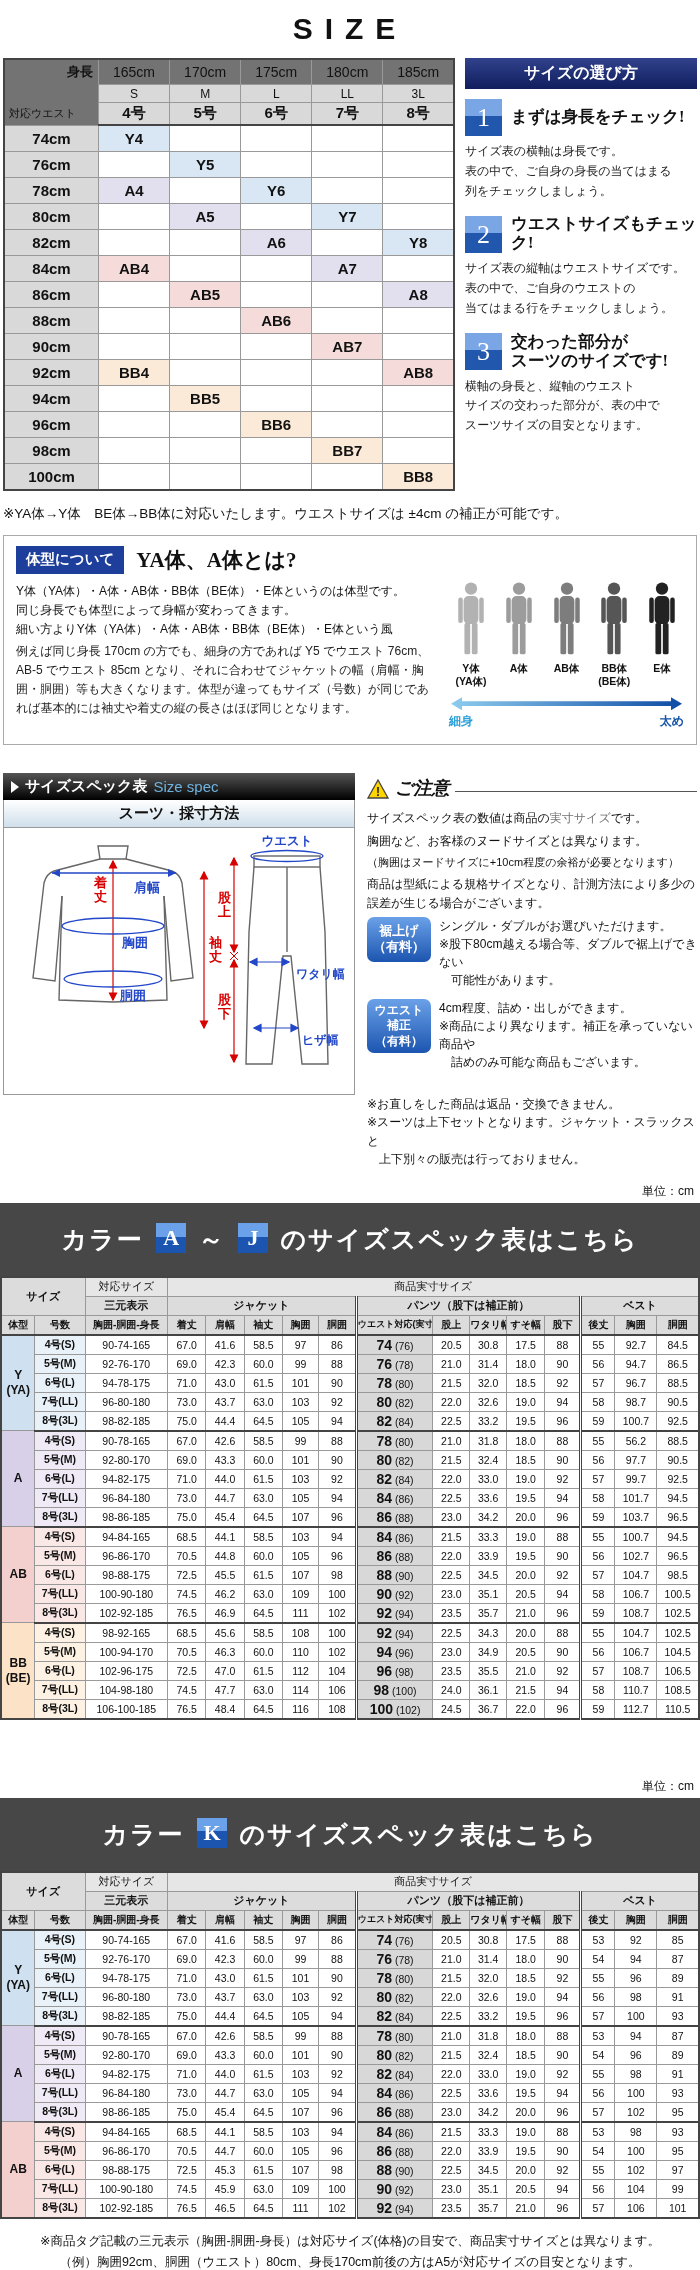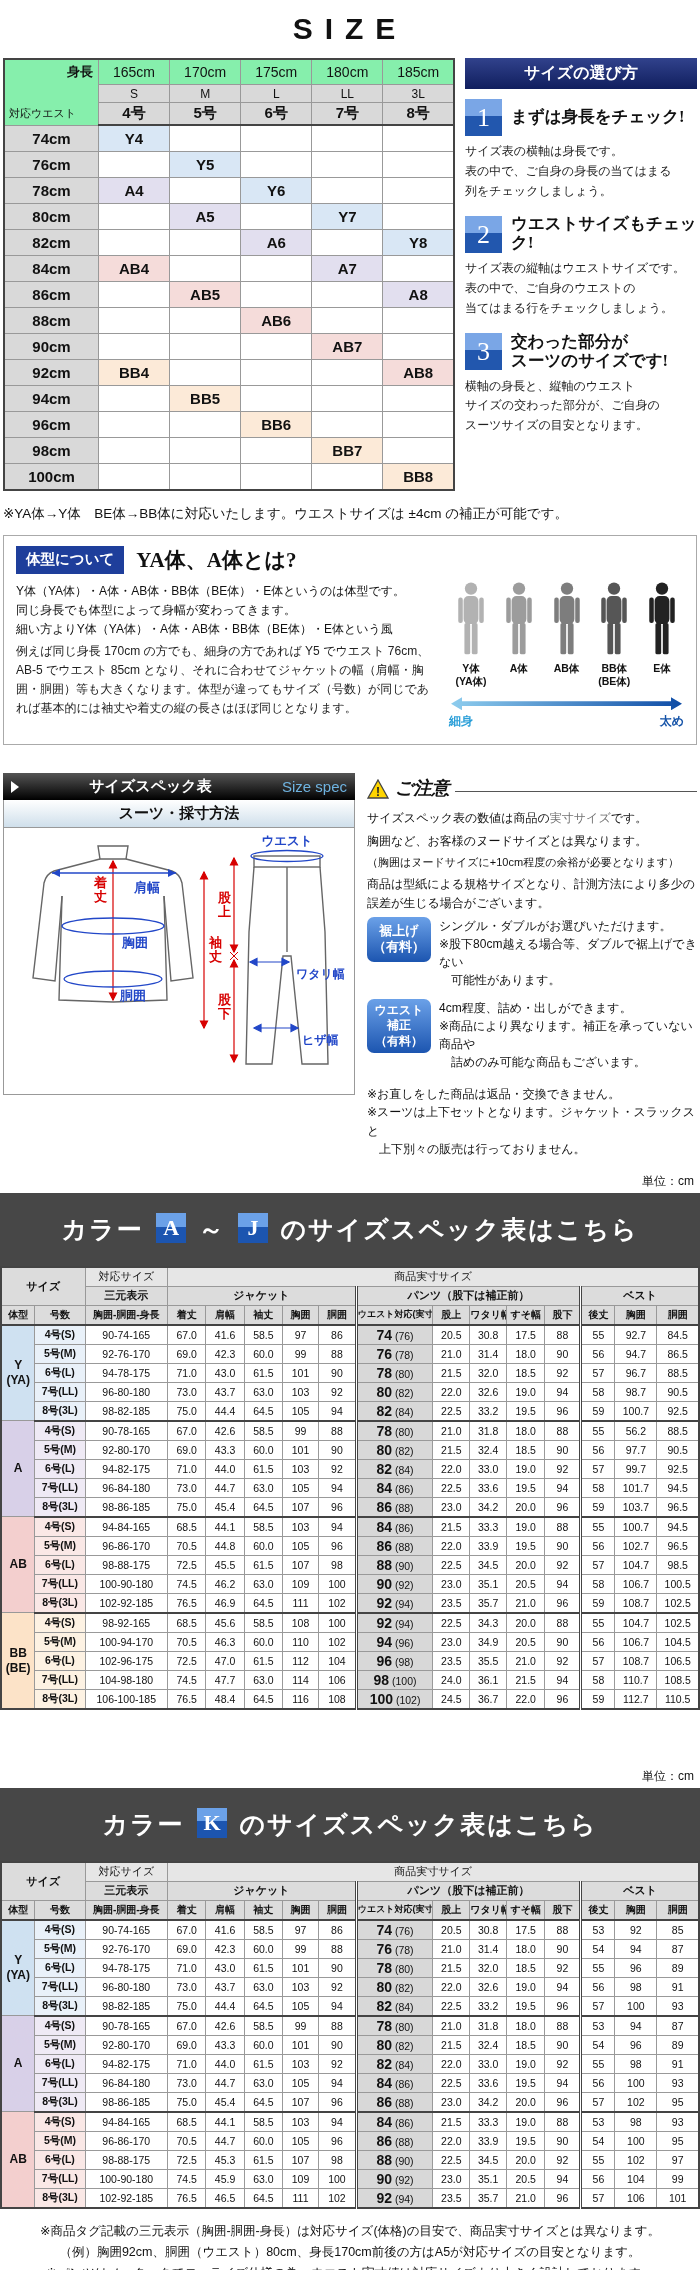--- a/index.html
+++ b/index.html
@@ -6,21 +6,21 @@
     font-family:"Liberation Sans","DejaVu Sans",sans-serif;}
   .page{width:700px;margin:0 auto;position:relative;padding:6px 0 20px;}
   
   .size-title{text-align:center;font-size:30px;font-weight:600;letter-spacing:12px;margin:6px 0 12px;}
   
   .top{display:flex;gap:10px;padding:0 3px;}
   .matrix-wrap{width:452px;flex:0 0 452px;}
   table.matrix{border-collapse:collapse;width:452px;table-layout:fixed;border:2px solid #444;}
   table.matrix th,table.matrix td{border:1px solid #999;text-align:center;vertical-align:middle;
     font-size:14px;padding:0;height:25px;overflow:hidden;}
-  table.matrix .hrow1 th{background:#86efac;font-weight:400;font-size:14px;height:24px;}
+  table.matrix .hrow1 th{background:#737373;font-weight:400;font-size:14px;height:24px;}
   table.matrix .hrow2 th{background:#d9d9d9;font-weight:400;font-size:12px;height:17px;}
   table.matrix .hrow3 th{background:#d9d9d9;font-weight:700;font-size:15px;height:21px;border-bottom:2px solid #444;}
   table.matrix td.waist{background:#d9d9d9;font-weight:700;font-size:15px;}
   table.matrix tbody td{border-top:1.5px solid #666;border-left:1px solid #bbb;font-weight:700;font-size:15px;}
   table.matrix tbody td.waist{border-left:none;}
   td.t-Y{background:#d9e7f5;} td.t-A{background:#e2dfef;} td.t-AB{background:#f5dcda;} td.t-BB{background:#fcead8;}
   th.corner{position:relative;background:#d9d9d9 linear-gradient(to bottom right,transparent calc(50% - 1px),#777 calc(50% - 1px),#777 calc(50% + 1px),transparent calc(50% + 1px));}
   th.corner .c-top{position:absolute;top:3px;right:5px;font-size:13px;font-weight:700;}
   th.corner .c-bot{position:absolute;bottom:4px;left:4px;font-size:11px;font-weight:400;}
   
@@ -50,42 +50,42 @@
   .fig{text-align:center;width:44px;}
   .fig-label{font-size:10.5px;font-weight:700;line-height:1.2;white-space:pre-line;margin-top:2px;}
   .scale-arrow{height:13px;margin:10px 2px 3px;background:linear-gradient(to right,#8ecdee,#0e4ca6);
     clip-path:polygon(0 50%,11px 0,11px 32%,calc(100% - 11px) 32%,calc(100% - 11px) 0,100% 50%,calc(100% - 11px) 100%,calc(100% - 11px) 68%,11px 68%,11px 100%);}
   .scale-labels{display:flex;justify-content:space-between;font-size:12px;font-weight:700;}
   .scale-labels .thin{color:#2b9fd8;} .scale-labels .wide{color:#1553a8;}
   
   .spec-area{display:flex;gap:12px;padding:0 3px;margin-bottom:14px;}
   .spec-left{width:352px;flex:0 0 352px;}
   .spec-bar{background:linear-gradient(#555,#000);color:#fff;font-weight:700;font-size:15px;
-    padding:4px 8px;display:flex;align-items:center;gap:6px;justify-content:space-between;}
+    padding:4px 8px;display:flex;align-items:center;gap:6px;}
   .spec-bar .en{color:#6fb3e0;font-weight:400;}
   .play{display:inline-block;width:0;height:0;border-left:8px solid #fff;border-top:6px solid transparent;border-bottom:6px solid transparent;}
   .diagram-box{border:1px solid #999;border-top:none;}
   .diagram-head{font-family:"Liberation Serif","DejaVu Serif",serif;font-weight:700;font-size:15px;text-align:center;
     padding:4px 0;background:linear-gradient(#ffffff,#cfdfeb);border-bottom:1px solid #999;}
   .diagram-body{padding:4px 2px 6px;}
   
   .caution{flex:1;font-size:12px;line-height:1.55;}
   .caution-head{display:flex;align-items:center;gap:6px;margin:2px 0 6px;}
   .caution-title{font-family:"Liberation Serif","DejaVu Serif",serif;font-style:italic;font-weight:700;font-size:18px;white-space:nowrap;}
   .caution-rule{flex:1;border-top:1.5px solid #555;margin-top:4px;}
   .red{color:#737373;}
   .caution .small{font-size:11px;}
   .caution p{margin:0 0 4px;}
   .hem-title{font-family:"Liberation Serif","DejaVu Serif",serif;font-style:italic;font-weight:700;font-size:17px;margin:12px 0 8px;}
   .badge-row{display:flex;gap:8px;margin-bottom:10px;align-items:flex-start;}
   .blue-badge{flex:0 0 62px;width:62px;border-radius:7px;color:#fff;font-weight:700;text-align:center;
     background:linear-gradient(#6ba1e8,#1c55b0);padding:6px 1px;font-size:13px;line-height:1.3;white-space:pre-line;}
   .blue-badge.small{font-size:12px;padding:4px 1px;}
   .badge-text{font-size:12px;line-height:1.5;white-space:pre-line;}
-  .caution-notes{white-space:pre-line;margin-top:14px;}
+  .caution-notes{white-space:pre-line;margin-top:24px;}
   
   .unit{font-size:12px;text-align:right;padding:0 6px 3px;}
   .tbl-bar{background:#474747;color:#fff;text-align:center;padding:20px 0;margin:0 0 0;}
   .tbl-bar .t{font-family:"Liberation Serif","DejaVu Serif",serif;font-weight:700;font-size:25px;letter-spacing:2px;}
   .letter-box{display:inline-block;width:30px;line-height:30px;margin:0 8px;text-align:center;color:#fff;
     font-family:"Liberation Serif","DejaVu Serif",serif;font-weight:700;font-size:22px;
     background:linear-gradient(#6ba1e8 0 45%,#1c55b0 45% 100%);vertical-align:3px;}
   table.spec{border-collapse:collapse;width:100%;table-layout:fixed;border:2px solid #444;}
   table.spec th,table.spec td{border:1px solid #999;text-align:center;vertical-align:middle;
     font-size:10.5px;padding:0;height:18px;overflow:hidden;white-space:nowrap;}
@@ -293,21 +293,21 @@
 表の中で、ご自身のウエストの
 当てはまる行をチェックしましょう。</div>
           </div>
           <div class="step">
             <div class="step-head">
               <div class="step-num">3</div>
               <div class="step-title">交わった部分が
 スーツのサイズです!</div>
             </div>
             <div class="step-body">横軸の身長と、縦軸のウエスト
-サイズの交わった部分が、ご自身の
+サイズの交わった部分が、表の中で
 スーツサイズの目安となります。</div>
           </div>
         </div>
     </div>
   </div>
 
   <div class="matrix-note">※YA体→Y体　BE体→BB体に対応いたします。ウエストサイズは ±4cm の補正が可能です。</div>
 
   <div class="btype-box">
     <div class="btype-head">

